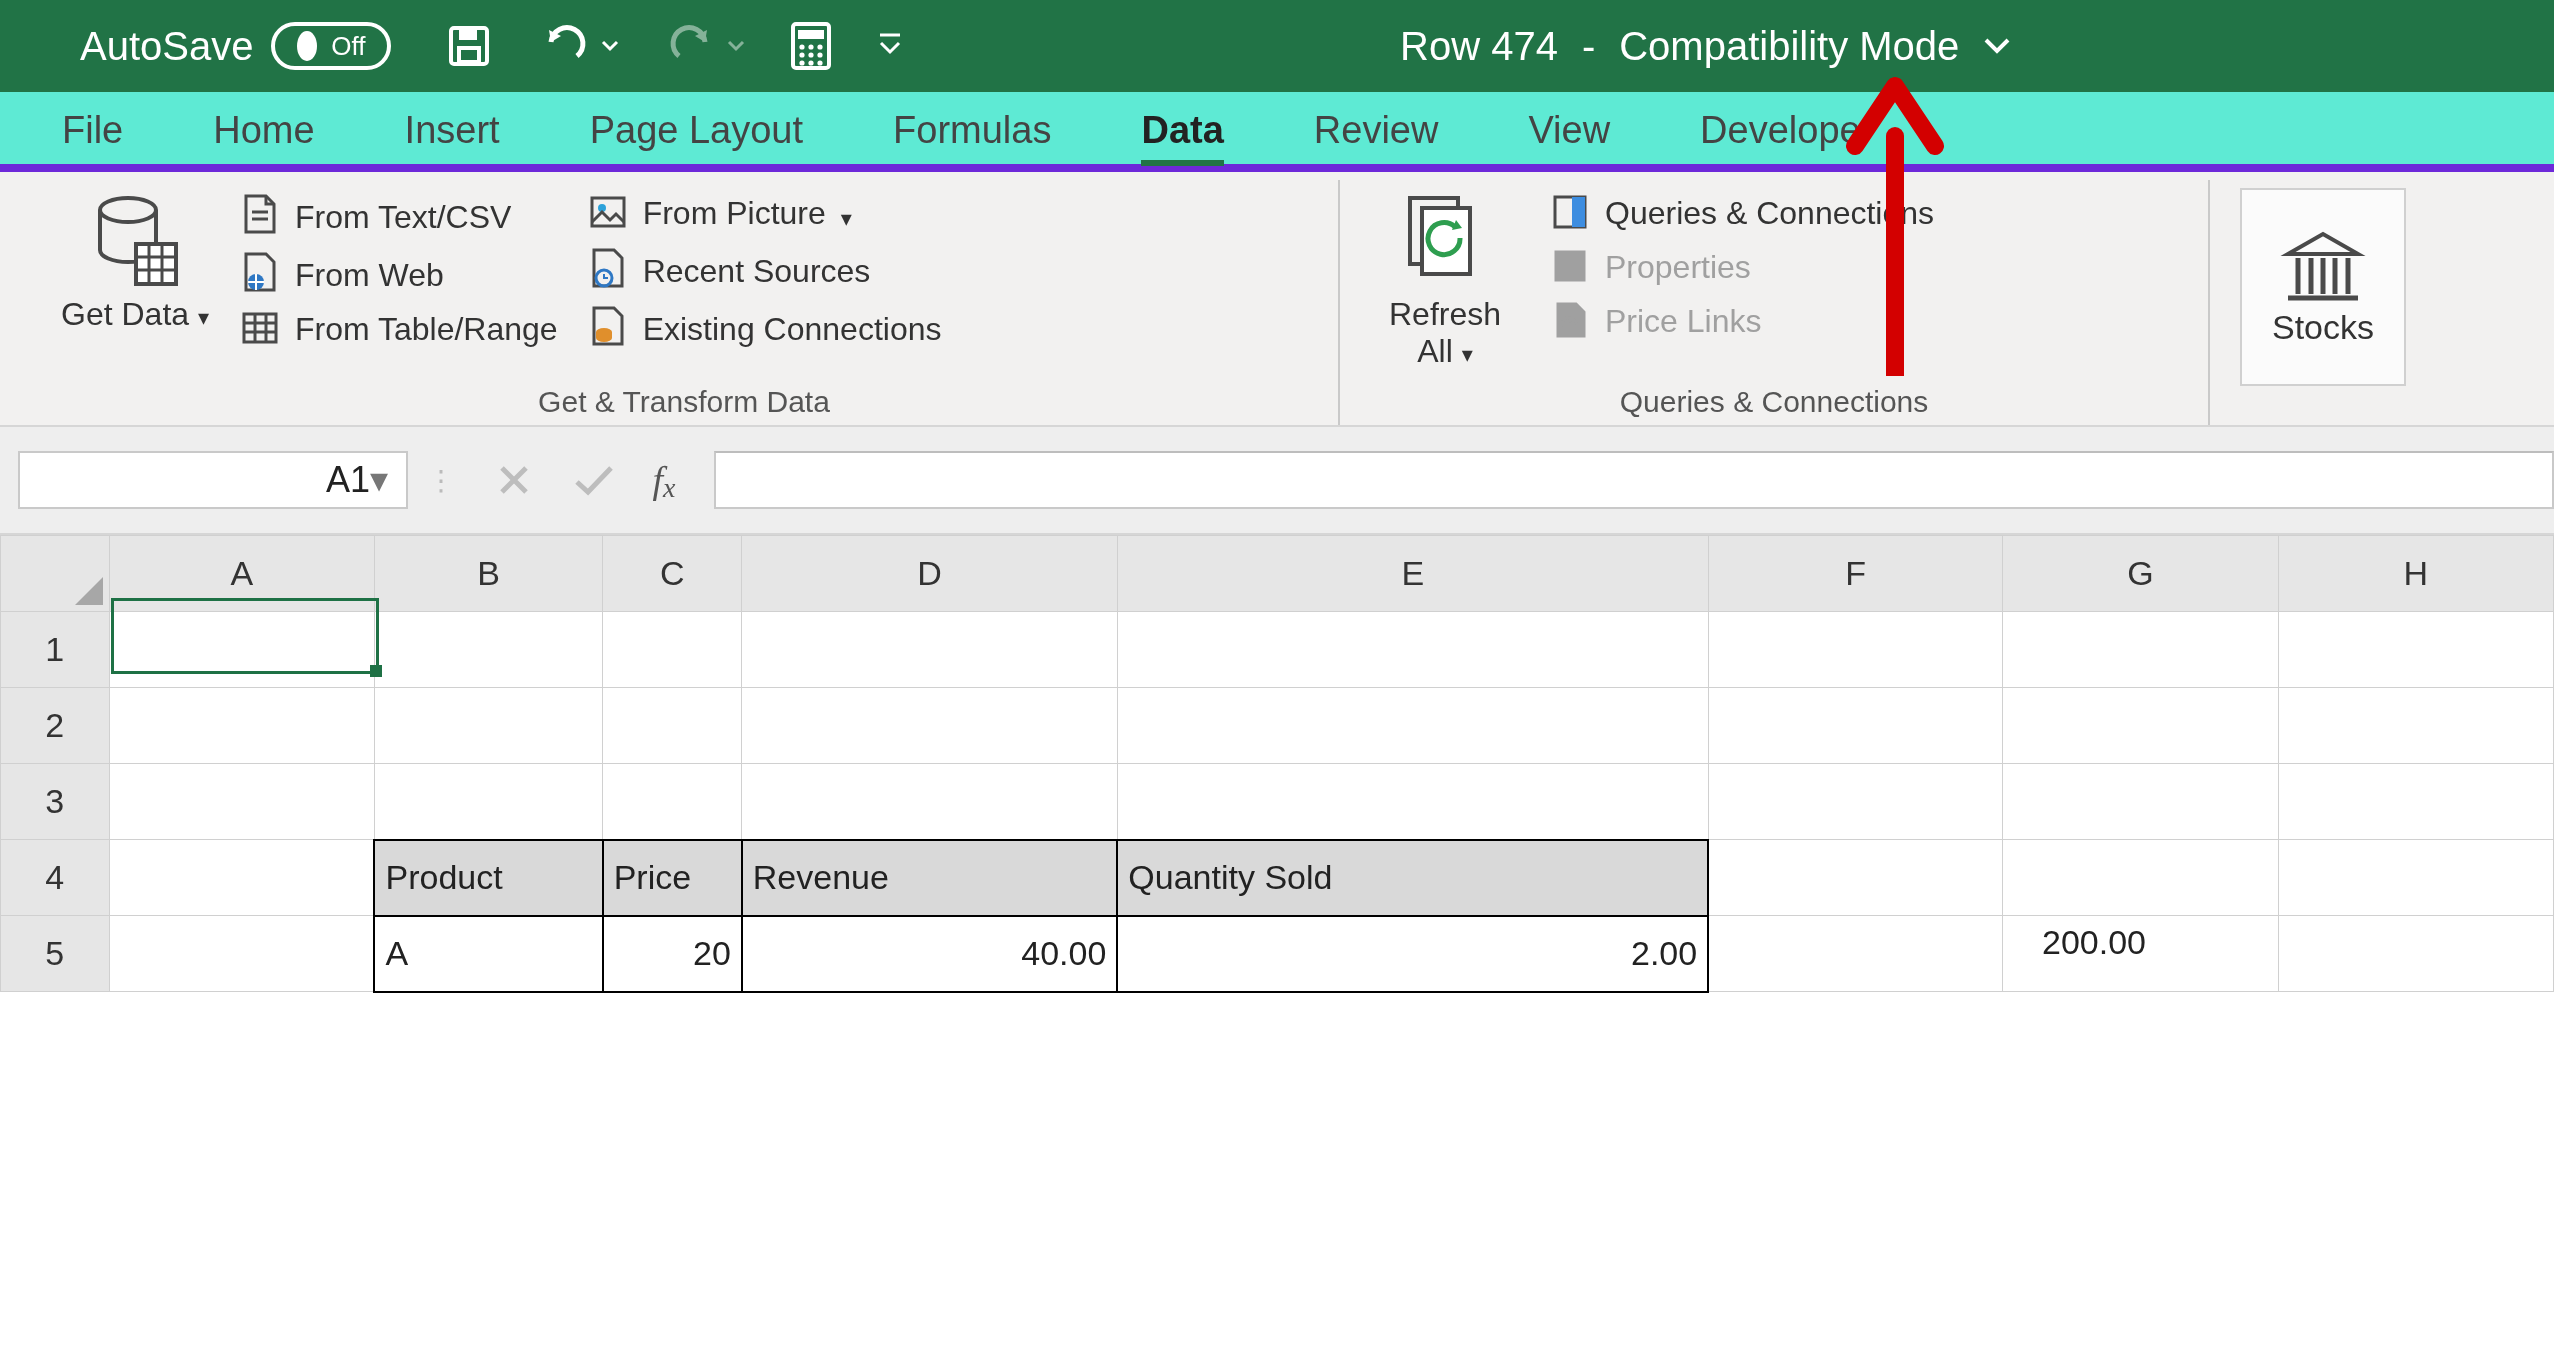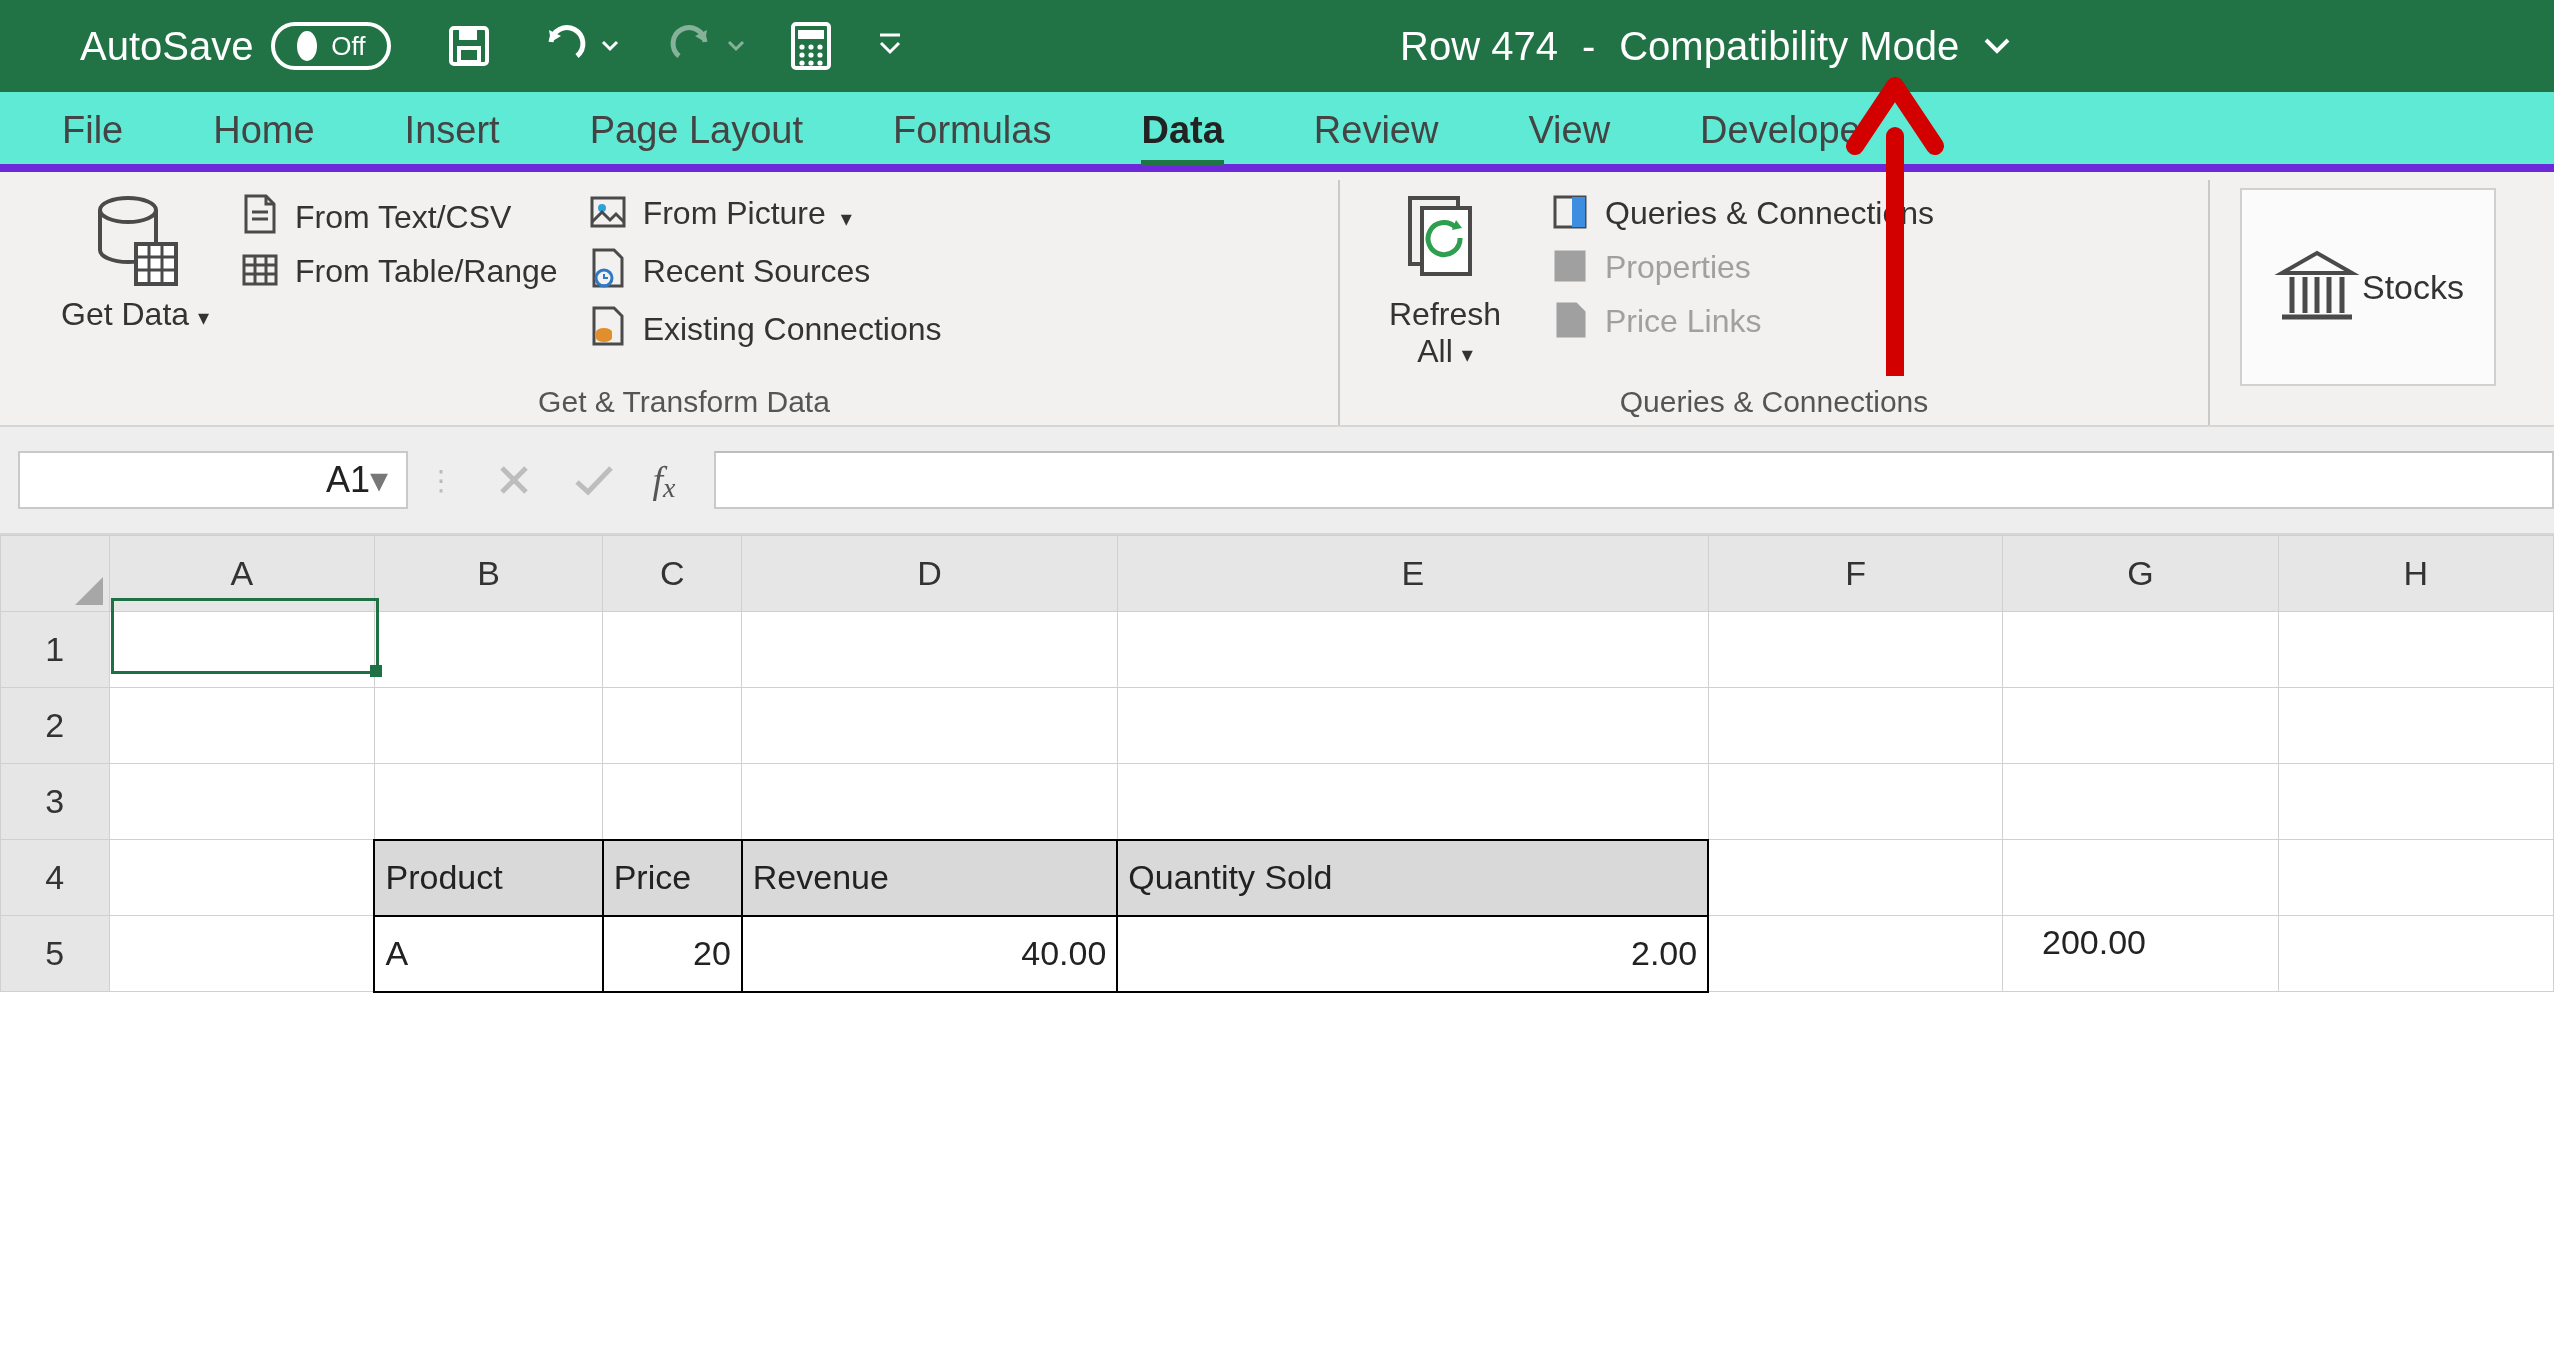--- a/index.html
+++ b/index.html
@@ -135,21 +135,21 @@
     align-items:flex-end;
     gap: 15px;
     font-size: 32px;
     color:#333;
   }
   .cmd.disabled { color:#a0a0a0; }
   .cmd.disabled svg * { stroke:#a0a0a0 !important; fill:#a0a0a0 !important; }
 
   .stocks-group {
     display:flex;
-    flex-direction:row;
+    flex-direction:column;
     align-items:center;
     justify-content:center;
     border:2px solid #d0d0d0;
     background:#fbfbfb;
     padding:10px 30px;
     font-size:34px;
     color:#333;
     margin-top:4px;
     height: 198px;
   }
@@ -393,20 +393,28 @@
 
       <div class="group-col">
         <div class="cmd">
           <svg width="40" height="44" viewBox="0 0 40 44">
               <path d="M6 4h20l8 8v28H6z" fill="none" stroke="#4a4a4a" stroke-width="3"></path>
               <path d="M26 4v8h8" fill="none" stroke="#4a4a4a" stroke-width="3"></path>
               <line x1="12" y1="20" x2="28" y2="20" stroke="#4a4a4a" stroke-width="3"></line>
               <line x1="12" y1="27" x2="28" y2="27" stroke="#4a4a4a" stroke-width="3"></line>
             </svg>
           <span>From Text/CSV</span>
+        </div>
+        <div class="cmd">
+          <svg width="40" height="44" viewBox="0 0 40 44">
+              <path d="M6 4h20l8 8v28H6z" fill="none" stroke="#4a4a4a" stroke-width="3"></path>
+              <circle cx="16" cy="32" r="8" fill="#2f78c4"></circle>
+              <path d="M8 32h16 M16 24v16" stroke="#fff" stroke-width="2"></path>
+            </svg>
+          <span>From Web</span>
         </div>
         <div class="cmd">
           <svg width="40" height="40" viewBox="0 0 40 40">
               <rect x="4" y="6" width="32" height="28" fill="none" stroke="#4a4a4a" stroke-width="3"></rect>
               <line x1="4" y1="15" x2="36" y2="15" stroke="#4a4a4a" stroke-width="3"></line>
               <line x1="4" y1="24" x2="36" y2="24" stroke="#4a4a4a" stroke-width="3"></line>
               <line x1="15" y1="6" x2="15" y2="34" stroke="#4a4a4a" stroke-width="3"></line>
               <line x1="26" y1="6" x2="26" y2="34" stroke="#4a4a4a" stroke-width="3"></line>
             </svg>
           <span>From Table/Range</span>

